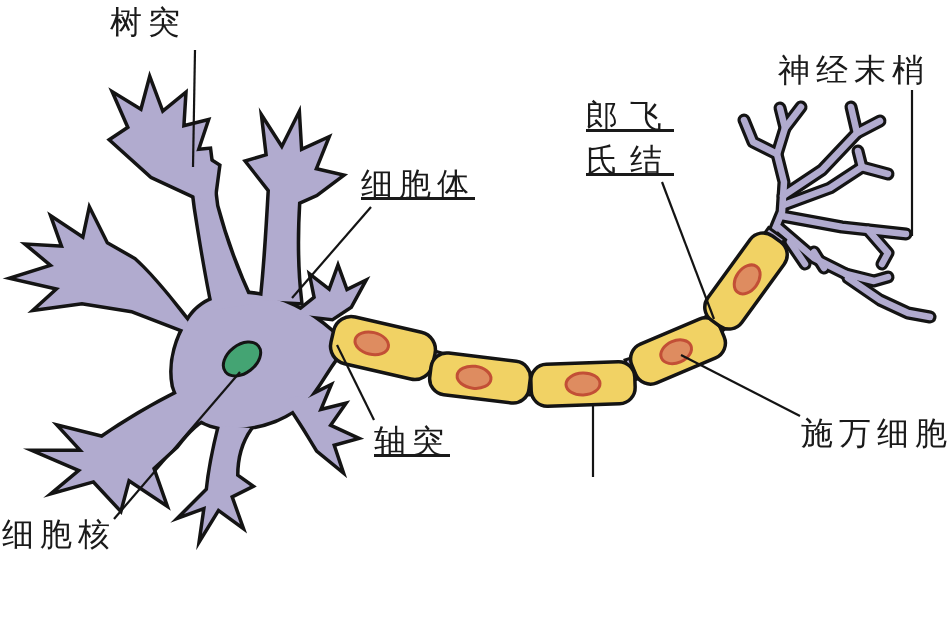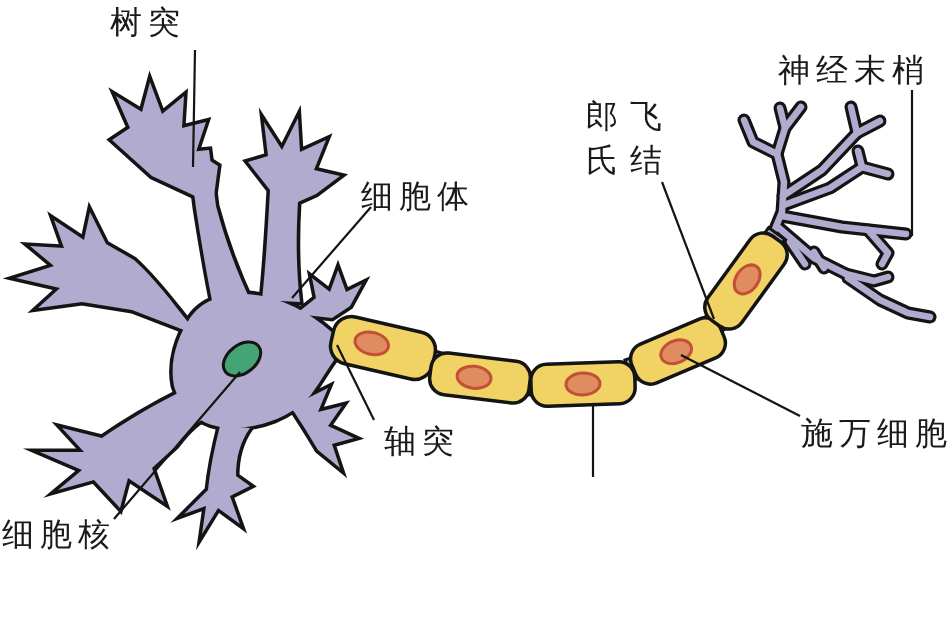--- a/index.html
+++ b/index.html
@@ -131,22 +131,22 @@
       <line class="lline" x1="912" y1="90" x2="912" y2="236"></line>
       <line class="lline" x1="662" y1="182" x2="714" y2="319"></line>
       <line class="lline" x1="337" y1="345" x2="374" y2="420"></line>
       <line class="lline" x1="240" y1="372" x2="114" y2="519"></line>
       <line class="lline" x1="593" y1="403" x2="593" y2="477"></line>
       <line class="lline" x1="681" y1="355" x2="800" y2="416"></line>
     </g>
   </svg>
 
   <div class="label" style="left:110px;top:6px;">树突</div>
-  <div class="label" style="left:361px;top:180px;">细胞体</div>
+  <div class="label" style="left:361px;top:168px;text-decoration:underline;">细胞体</div>
   <div class="label" style="left:778px;top:54px;">神经末梢</div>
-  <div class="label label-2line" style="left:586px;top:94px;">
+  <div class="label label-2line" style="left:586px;top:94px;text-decoration:underline;">
     <span>郎飞</span>
     <span>氏结</span>
   </div>
-  <div class="label" style="left:384px;top:425px;">轴突</div>
+  <div class="label" style="left:374px;top:425px;text-decoration:underline;">轴突</div>
   <div class="label" style="left:2px;top:518px;text-align:center;">细胞核</div>
   <div class="label" style="left:801px;top:417px;">施万细胞</div>
 </div>
 
 </body></html>

